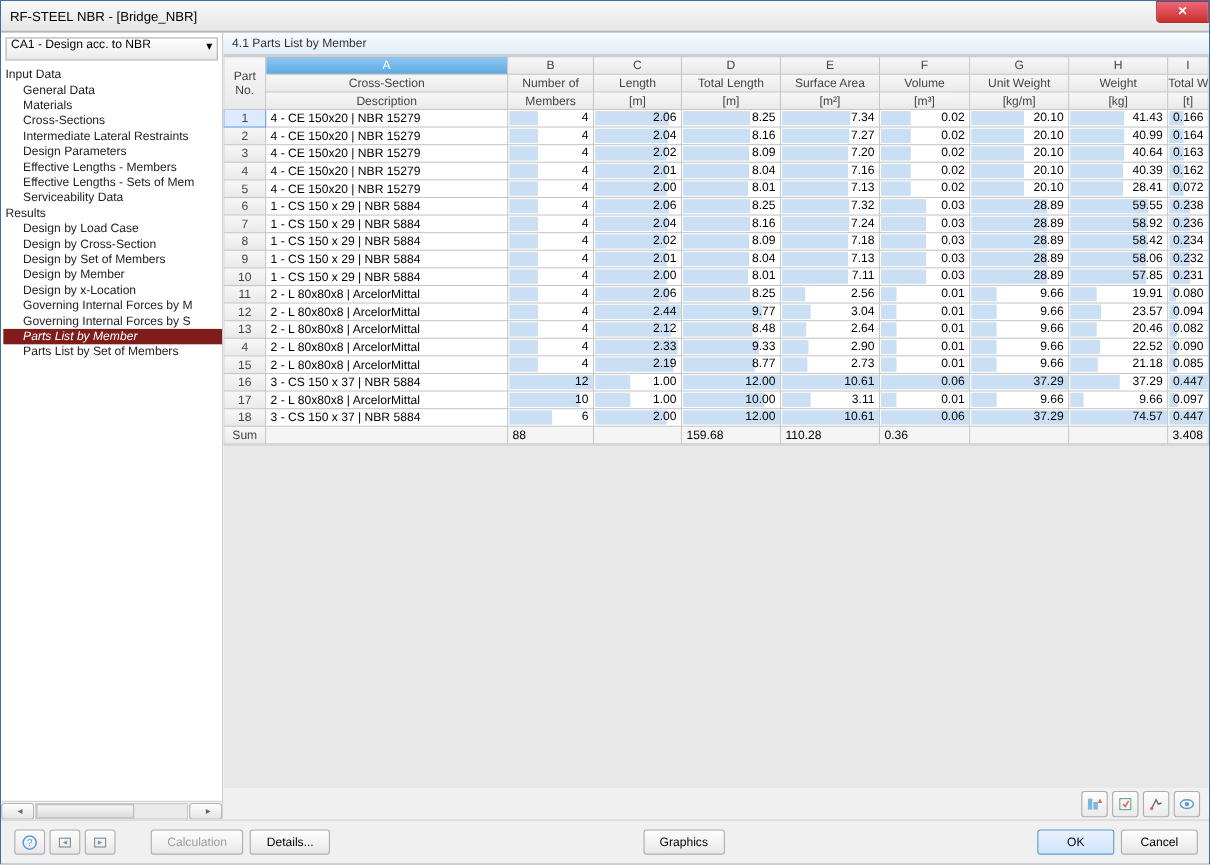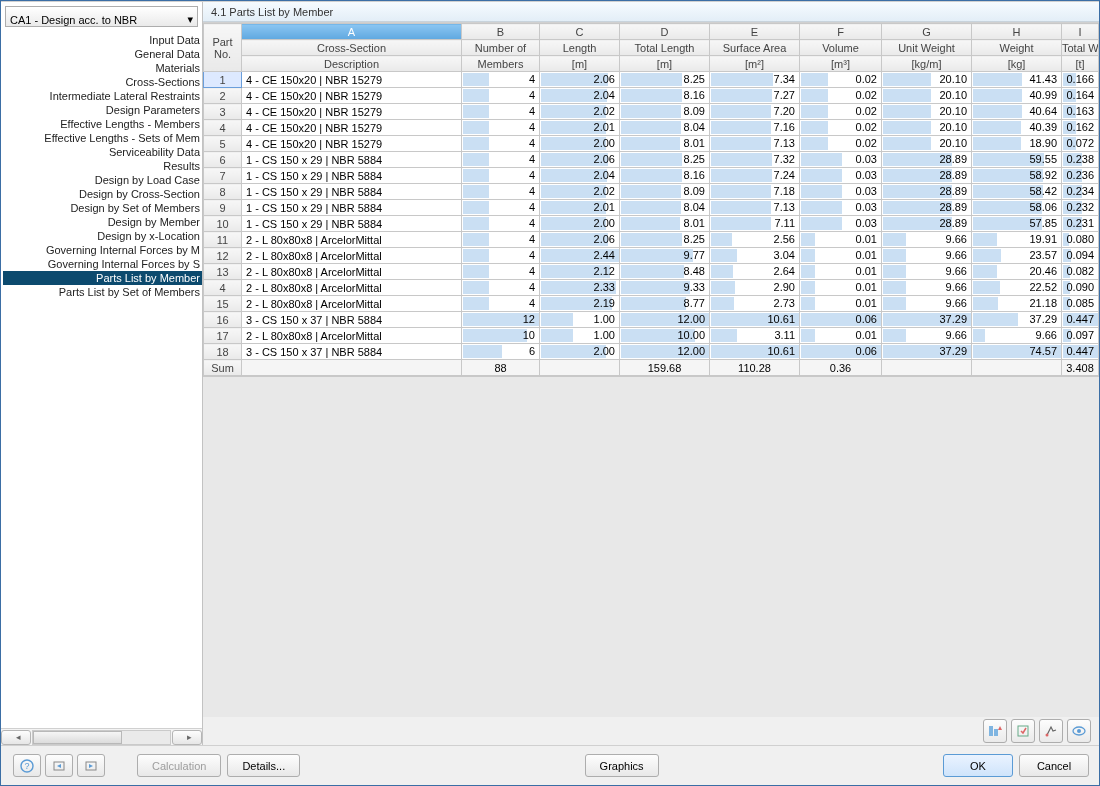--- a/index.html
+++ b/index.html
@@ -5,39 +5,39 @@
   * { box-sizing: border-box; }
   html, body { margin: 0; padding: 0; font-family: "Segoe UI", Tahoma, sans-serif; font-size: 11px; background: #fff; }
   .window { width: 1100px; height: 786px; border: 1px solid #3b6ea5; background: #f0f0f0; display: flex; flex-direction: column; position: relative; }
   .titlebar { height: 28px; background: linear-gradient(#f8f8f8, #e6e6e6); border-bottom: 1px solid #b0b0b0; display: flex; align-items: center; padding: 0 0 0 8px; position: relative; }
   .titlebar .title { font-size: 12px; color: #000; }
   .closebtn { position: absolute; right: 0; top: 0; width: 48px; height: 20px; background: linear-gradient(#e67,#c9302c); color: #fff; text-align: center; line-height: 18px; font-weight: bold; border-bottom-left-radius: 4px; border: 1px solid #a33; cursor: pointer; }
   .menubar { height: 22px; background: linear-gradient(#f9f9f9,#eaeaea); border-bottom: 1px solid #c5c5c5; display: flex; align-items: center; padding: 0 6px; gap: 14px; }
   .menubar span { color: #222; cursor: default; }
   .body { flex: 1; display: flex; background: #fff; border-top: 1px solid #d0d0d0; overflow: hidden; }
   .leftpane { width: 202px; border-right: 1px solid #c2c2c2; display: flex; flex-direction: column; background: #fff; }
-  .dropdown { margin: 4px; height: 21px; border: 1px solid #adadad; background: linear-gradient(#fff,#eaeaea); display: flex; align-items: flex-end; padding: 0 4px; justify-content: space-between; font-size: 11px; }
-  .tree { flex: 1; overflow: hidden; padding: 2px 0 2px 2px; font-size: 11px; color: #222; text-align: right; }
+  .dropdown { margin: 4px; height: 21px; border: 1px solid #adadad; background: linear-gradient(#fff,#eaeaea); display: flex; align-items: flex-start; padding: 0 4px; justify-content: space-between; font-size: 11px; }
+  .tree { flex: 1; overflow: hidden; padding: 2px 0 2px 2px; font-size: 11px; color: #222; }
   .tree .group { padding: 1px 2px; }
   .tree .item { padding: 1px 2px 1px 18px; white-space: nowrap; overflow: hidden; text-overflow: clip; cursor: default; }
-  .tree .item.selected { background: #0c4a6e; color: #fff; }
+  .tree .item.selected { background: #7f1d1d; color: #fff; font-style: italic; }
   .hscroll { height: 17px; border-top: 1px solid #d0d0d0; background: #f4f4f4; display: flex; align-items: center; }
   .hscroll .btn { width: 17px; height: 15px; border: 1px solid #b5b5b5; background: linear-gradient(#fdfdfd,#e6e6e6); text-align: center; line-height: 13px; font-size: 9px; color:#666; cursor:pointer; }
   .hscroll .track { flex:1; height:15px; background:#eaeaea; border:1px solid #cacaca; margin:0 1px; position:relative; }
   .hscroll .thumb { position:absolute; left:0; top:0; bottom:0; width:65%; background:linear-gradient(#f6f6f6,#dcdcdc); border:1px solid #b8b8b8; }
   .rightpane { flex: 1; display: flex; flex-direction: column; background: #f0f0f0; overflow: hidden; }
   .pane-title { padding: 3px 8px; background: linear-gradient(#f6fbff,#e3eef7); border-bottom: 1px solid #c8d3dc; font-size: 11px; color: #333; height: 20px; display:flex; align-items:center; }
   .gridwrap { flex: 1; display: flex; flex-direction: column; background: #fff; margin: 0; overflow: hidden; border-top:1px solid #d0d0d0; }
   table.grid { border-collapse: collapse; width: 100%; table-layout: fixed; font-size: 11px; }
   table.grid th, table.grid td { border: 1px solid #c8c8c8; padding: 0; height: 16px; overflow: hidden; white-space: nowrap; }
   table.grid th { background: linear-gradient(#f7f7f7,#e9e9e9); font-weight: normal; color: #444; text-align: center; }
   table.grid th.colA { background: linear-gradient(#8bc6f2,#5fa8e0); color:#fff; }
   table.grid td.rownum { background: linear-gradient(#f7f7f7,#e9e9e9); text-align: center; color: #444; }
   table.grid td.rownum.selected { background: #dde9ff; border: 1px solid #6a9edb; }
-  td .cell { padding: 0 4px; display:block; text-align:center; }
+  td .cell { padding: 0 4px; display:block; text-align:left; }
   td .cell.left { text-align:left; }
   td .barcell { position: relative; height: 100%; }
   td .barcell .bar { position: absolute; left: 1px; top: 1px; bottom: 1px; background: #cadff3; }
   td .barcell .val { position: relative; padding: 0 4px; text-align:right; display:block; line-height:14px; }
   tr.sum td { background: #f5f5f5; font-weight: normal; }
   tr.sum td.rownum { font-weight: normal; }
   .gridfill { flex:1; background:#e8e8e8; border-top:1px solid #c8c8c8; }
   .toolbar-right { height: 28px; display:flex; justify-content:flex-end; align-items:center; padding-right:8px; gap:4px; }
   .toolbar-right .tbtn { width:24px; height:24px; border:1px solid #adadad; background:linear-gradient(#fdfdfd,#eaeaea); border-radius:3px; display:flex; align-items:center; justify-content:center; cursor:pointer; }
   .footer { height: 40px; border-top: 1px solid #d0d0d0; background: #f0f0f0; display:flex; align-items:center; padding: 0 10px; gap:6px; }
@@ -56,20 +56,24 @@
   col.c-f   { width: 82px; }
   col.c-g   { width: 90px; }
   col.c-h   { width: 90px; }
   col.c-i   { width: auto; }
   svg { display:block; }
 </style>
 </head>
 <body>
 
 <div class="window">
+  <div class="titlebar">
+    <span class="title">RF-STEEL NBR - [Bridge_NBR]</span>
+    <div class="closebtn">✕</div>
+  </div>
   <div class="body">
     <div class="leftpane">
       <div class="dropdown">
         <span>CA1 - Design acc. to NBR</span>
         <span>▾</span>
       </div>
       <div class="tree">
         <div class="group">Input Data</div>
         <div class="item">General Data</div>
         <div class="item">Materials</div>
@@ -407,21 +411,21 @@
                 </td>
     <td>
                   <div class="barcell">
                     <div class="bar" style="width:53.90185036202736%"></div>
                     <span class="val">20.10</span>
                   </div>
                 </td>
     <td>
                   <div class="barcell">
                     <div class="bar" style="width:53.962719592329364%"></div>
-                    <span class="val">18.90</span>
+                    <span class="val">28.41</span>
                   </div>
                 </td>
     <td>
                   <div class="barcell">
                     <div class="bar" style="width:36.017897091722595%"></div>
                     <span class="val">0.072</span>
                   </div>
                 </td>
   </tr>
               <tr>

